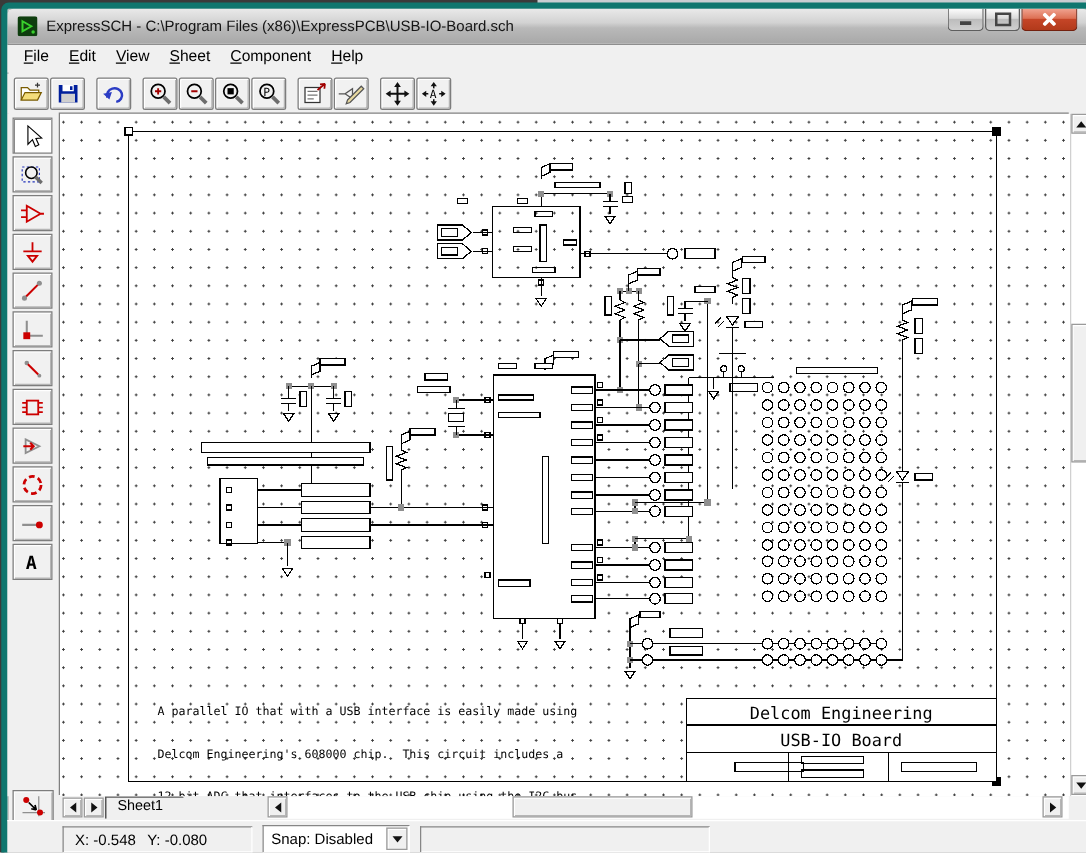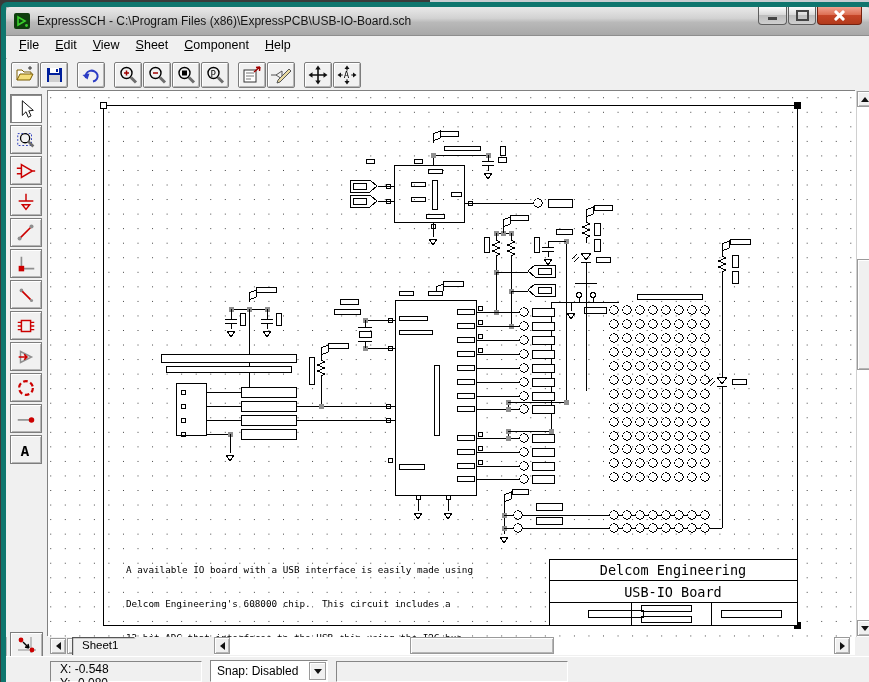--- a/index.html
+++ b/index.html
@@ -62,28 +62,28 @@
           display:flex;align-items:center;justify-content:center;box-sizing:border-box;}
   .sb-thumb{position:absolute;background:#f0f0f0;border:1px solid #9a9a9a;box-shadow:inset 1px 1px 0 #fff, inset -1px -1px 0 #b5b5b5;box-sizing:border-box;}
   .tri{width:0;height:0;border:4px solid transparent;}
   .tri.up{border-bottom:5px solid #111;margin-top:-4px;}
   .tri.down{border-top:5px solid #111;margin-bottom:-4px;}
   .tri.left{border-right:5px solid #111;margin-left:-4px;}
   .tri.right{border-left:5px solid #111;margin-right:-4px;}
   
   .tabbar{position:absolute;left:0;top:0;width:166px;height:19px;background:#f0f0f0;}
   .tab-arrow{position:absolute;top:1px;width:16px;height:16px;}
-  .sheet-tab{position:absolute;left:24px;top:0;width:78px;height:28px;}
+  .sheet-tab{position:absolute;left:36px;top:0;width:78px;height:28px;}
   .sheet-tab .shape{position:absolute;inset:0;background:#f0f0f0;
       clip-path:polygon(0 0,62px 0,76px 18px,0 18px);box-shadow:inset 0 0 0 1.2px #555;}
   .sheet-tab .lbl{position:absolute;left:10px;top:2px;font-size:11.5px;color:#000;}
   
   .statusbar{position:absolute;left:0;top:649px;right:0;height:29px;background:#f0f0f0;border-top:1px solid #fff;}
   .sunken{position:absolute;border:1px solid;border-color:#868686 #fff #fff #868686;background:#f0f0f0;box-sizing:border-box;}
-  .coords{left:44px;top:4px;width:152px;height:21px;font-size:12px;color:#000;display:flex;align-items:flex-start;flex-direction:column;}
+  .coords{left:44px;top:4px;width:152px;height:21px;font-size:12px;color:#000;display:flex;align-items:center;}
   .coords span{margin-left:9px;}
   .combo{position:absolute;left:204px;top:3px;width:118px;height:22px;background:#fff;border:1px solid;border-color:#868686 #fff #fff #868686;box-sizing:border-box;}
   .combo .val{position:absolute;left:6px;top:3px;font-size:12px;color:#000;}
   .combo .drop{position:absolute;right:1px;top:1px;width:17px;height:18px;background:#f0f0f0;border:1px solid #9a9a9a;
                box-shadow:inset 1px 1px 0 #fff;display:flex;align-items:center;justify-content:center;box-sizing:border-box;}
   .panel3{left:330px;top:4px;width:232px;height:21px;}
   svg .sch{stroke:#000;stroke-width:1;fill:none;}
   svg text{font-family:"DejaVu Sans Mono",monospace;fill:#000;stroke:none;}
 </style>
 </head>
@@ -615,21 +615,21 @@
             <rect x="593" y="514" width="50" height="6"></rect>
           <rect x="593" y="525" width="50" height="6"></rect>
             <rect x="673" y="519" width="60" height="7"></rect>
           <text x="625" y="484" font-size="13.5" text-anchor="middle">Delcom Engineering</text>
           <text x="625" y="506" font-size="13.5" text-anchor="middle">USB-IO Board</text>
         </g>
       </g>
     </svg>
 
     <div class="notes">
-      <div>A available IO board with a USB interface is easily made using</div>
+      <div>A parallel IO that with a USB interface is easily made using</div>
       <div>Delcom Engineering's 608000 chip.  This circuit includes a</div>
       <div>12 bit ADC that interfaces to the USB chip using the I2C bus.</div>
       <div class="para2">A datasheet for the 802300 is available at:  www.delcom-eng.com</div>
       
       
     </div>
   </div>
 
   <div class="vscroll">
     <div class="sb-btn" style="left:0;top:0;width:16px;height:16px">

